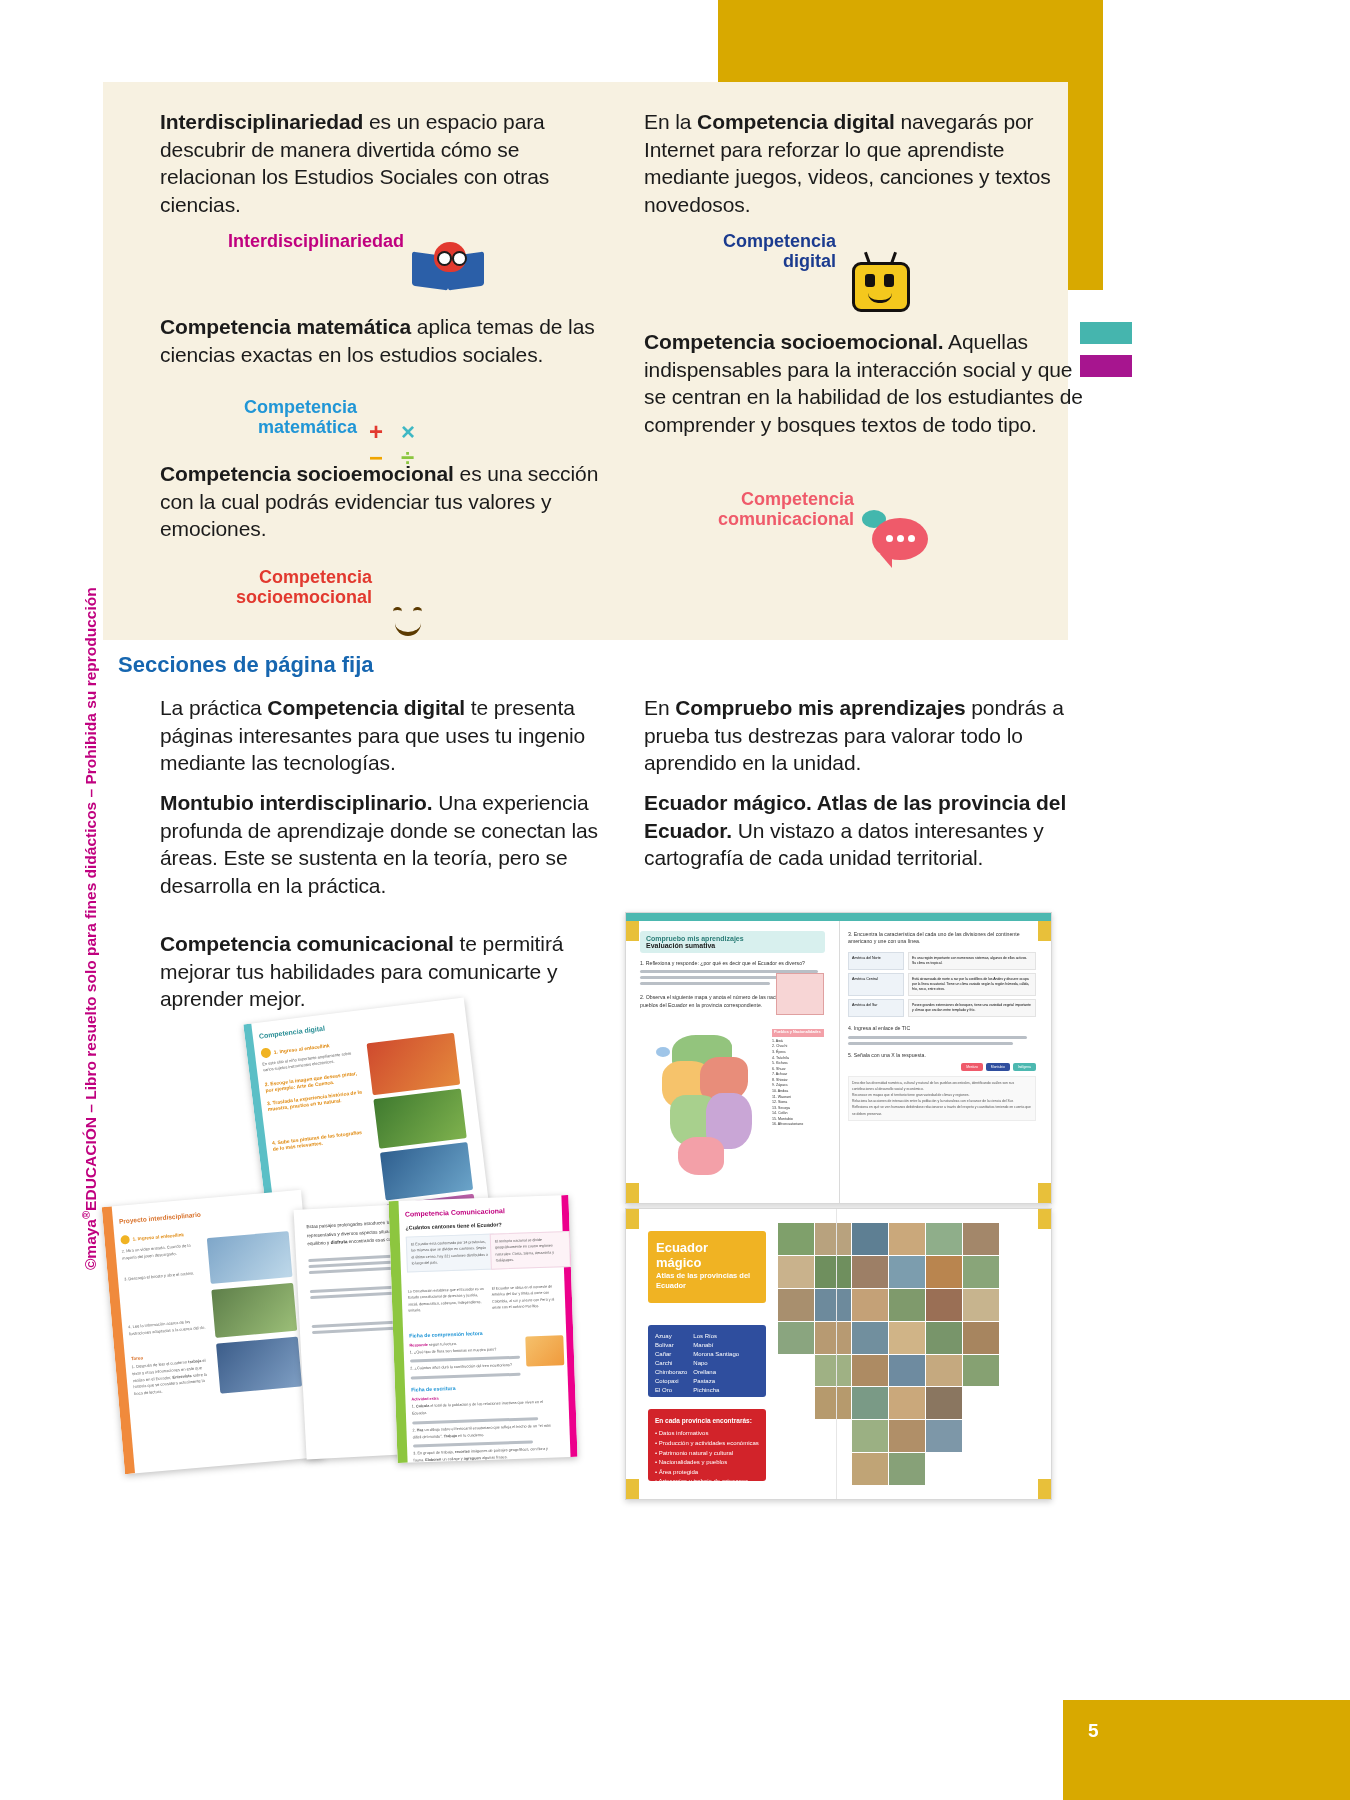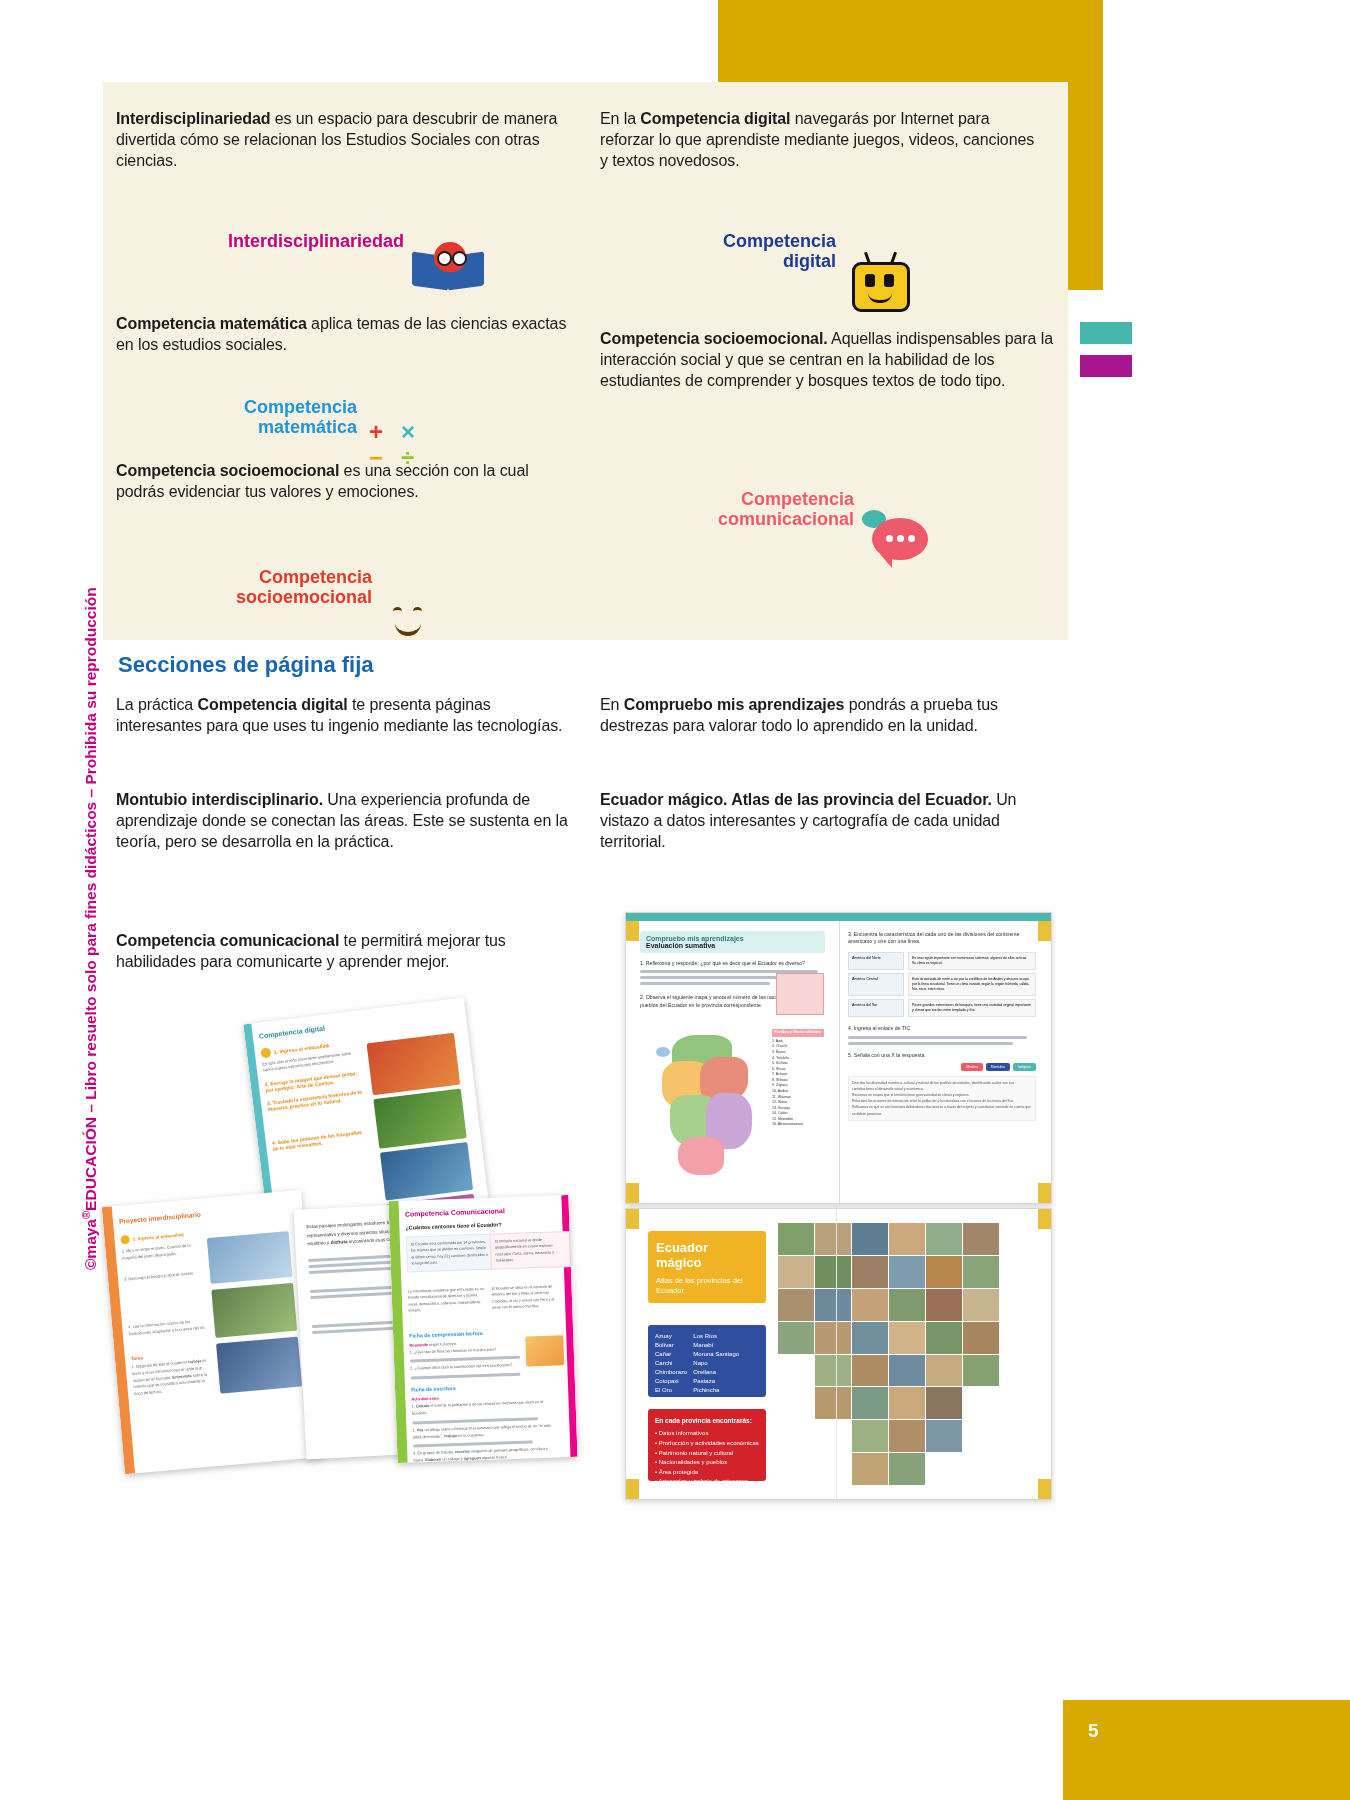--- a/index.html
+++ b/index.html
@@ -73,23 +73,24 @@
     white-space: nowrap;
     text-align: left;
   }
   .side-credit .reg { font-size: 11px; vertical-align: super; }
   .side-credit .logo { color: #c0007f; font-weight: bold; }
 
   
   .para {
     position: absolute;
     color: #1b1b1b;
-    font-size: 16px;
+    font-size: 21px;
     line-height: 1.32;
     letter-spacing: -0.1px;
+    margin-left: 44px;
   }
   .para b { font-weight: bold; }
 
   .section-head {
     position: absolute;
     color: #1666b0;
     font-size: 22px;
     font-weight: bold;
   }
 
@@ -231,21 +232,21 @@
     position: absolute; left: 625px; top: 1208px; width: 425px; height: 290px;
     background: #ffffff; border: 1px solid #d8d8d8; overflow: hidden;
     box-shadow: 0 2px 6px rgba(0,0,0,.18);
   }
   .em-title-box {
     position: absolute; left: 22px; top: 22px; width: 118px; height: 72px;
     background: #f0b323; border-radius: 3px; padding: 10px 8px;
     box-sizing: border-box;
     color: #ffffff; font-size: 13px; font-weight: bold; line-height: 1.15;
   }
-  .em-title-box .sub { font-size: 7.5px; font-weight: normal; margin-top: 5px; line-height: 1.3;}
+  .em-title-box .sub { font-size: 7.5px; font-weight: bold; line-height: 1.3;}
   .em-list-box {
     position: absolute; left: 22px; top: 116px; width: 118px; height: 72px;
     background: #2f4e9e; border-radius: 3px; padding: 7px;
     box-sizing: border-box; color: #fff; font-size: 6px; line-height: 1.5;
     display: flex; gap: 6px;
   }
   .em-red-box {
     position: absolute; left: 22px; top: 200px; width: 118px; height: 72px;
     background: #d2232a; border-radius: 3px; padding: 7px;
     box-sizing: border-box; color: #fff; font-size: 6px; line-height: 1.6;

